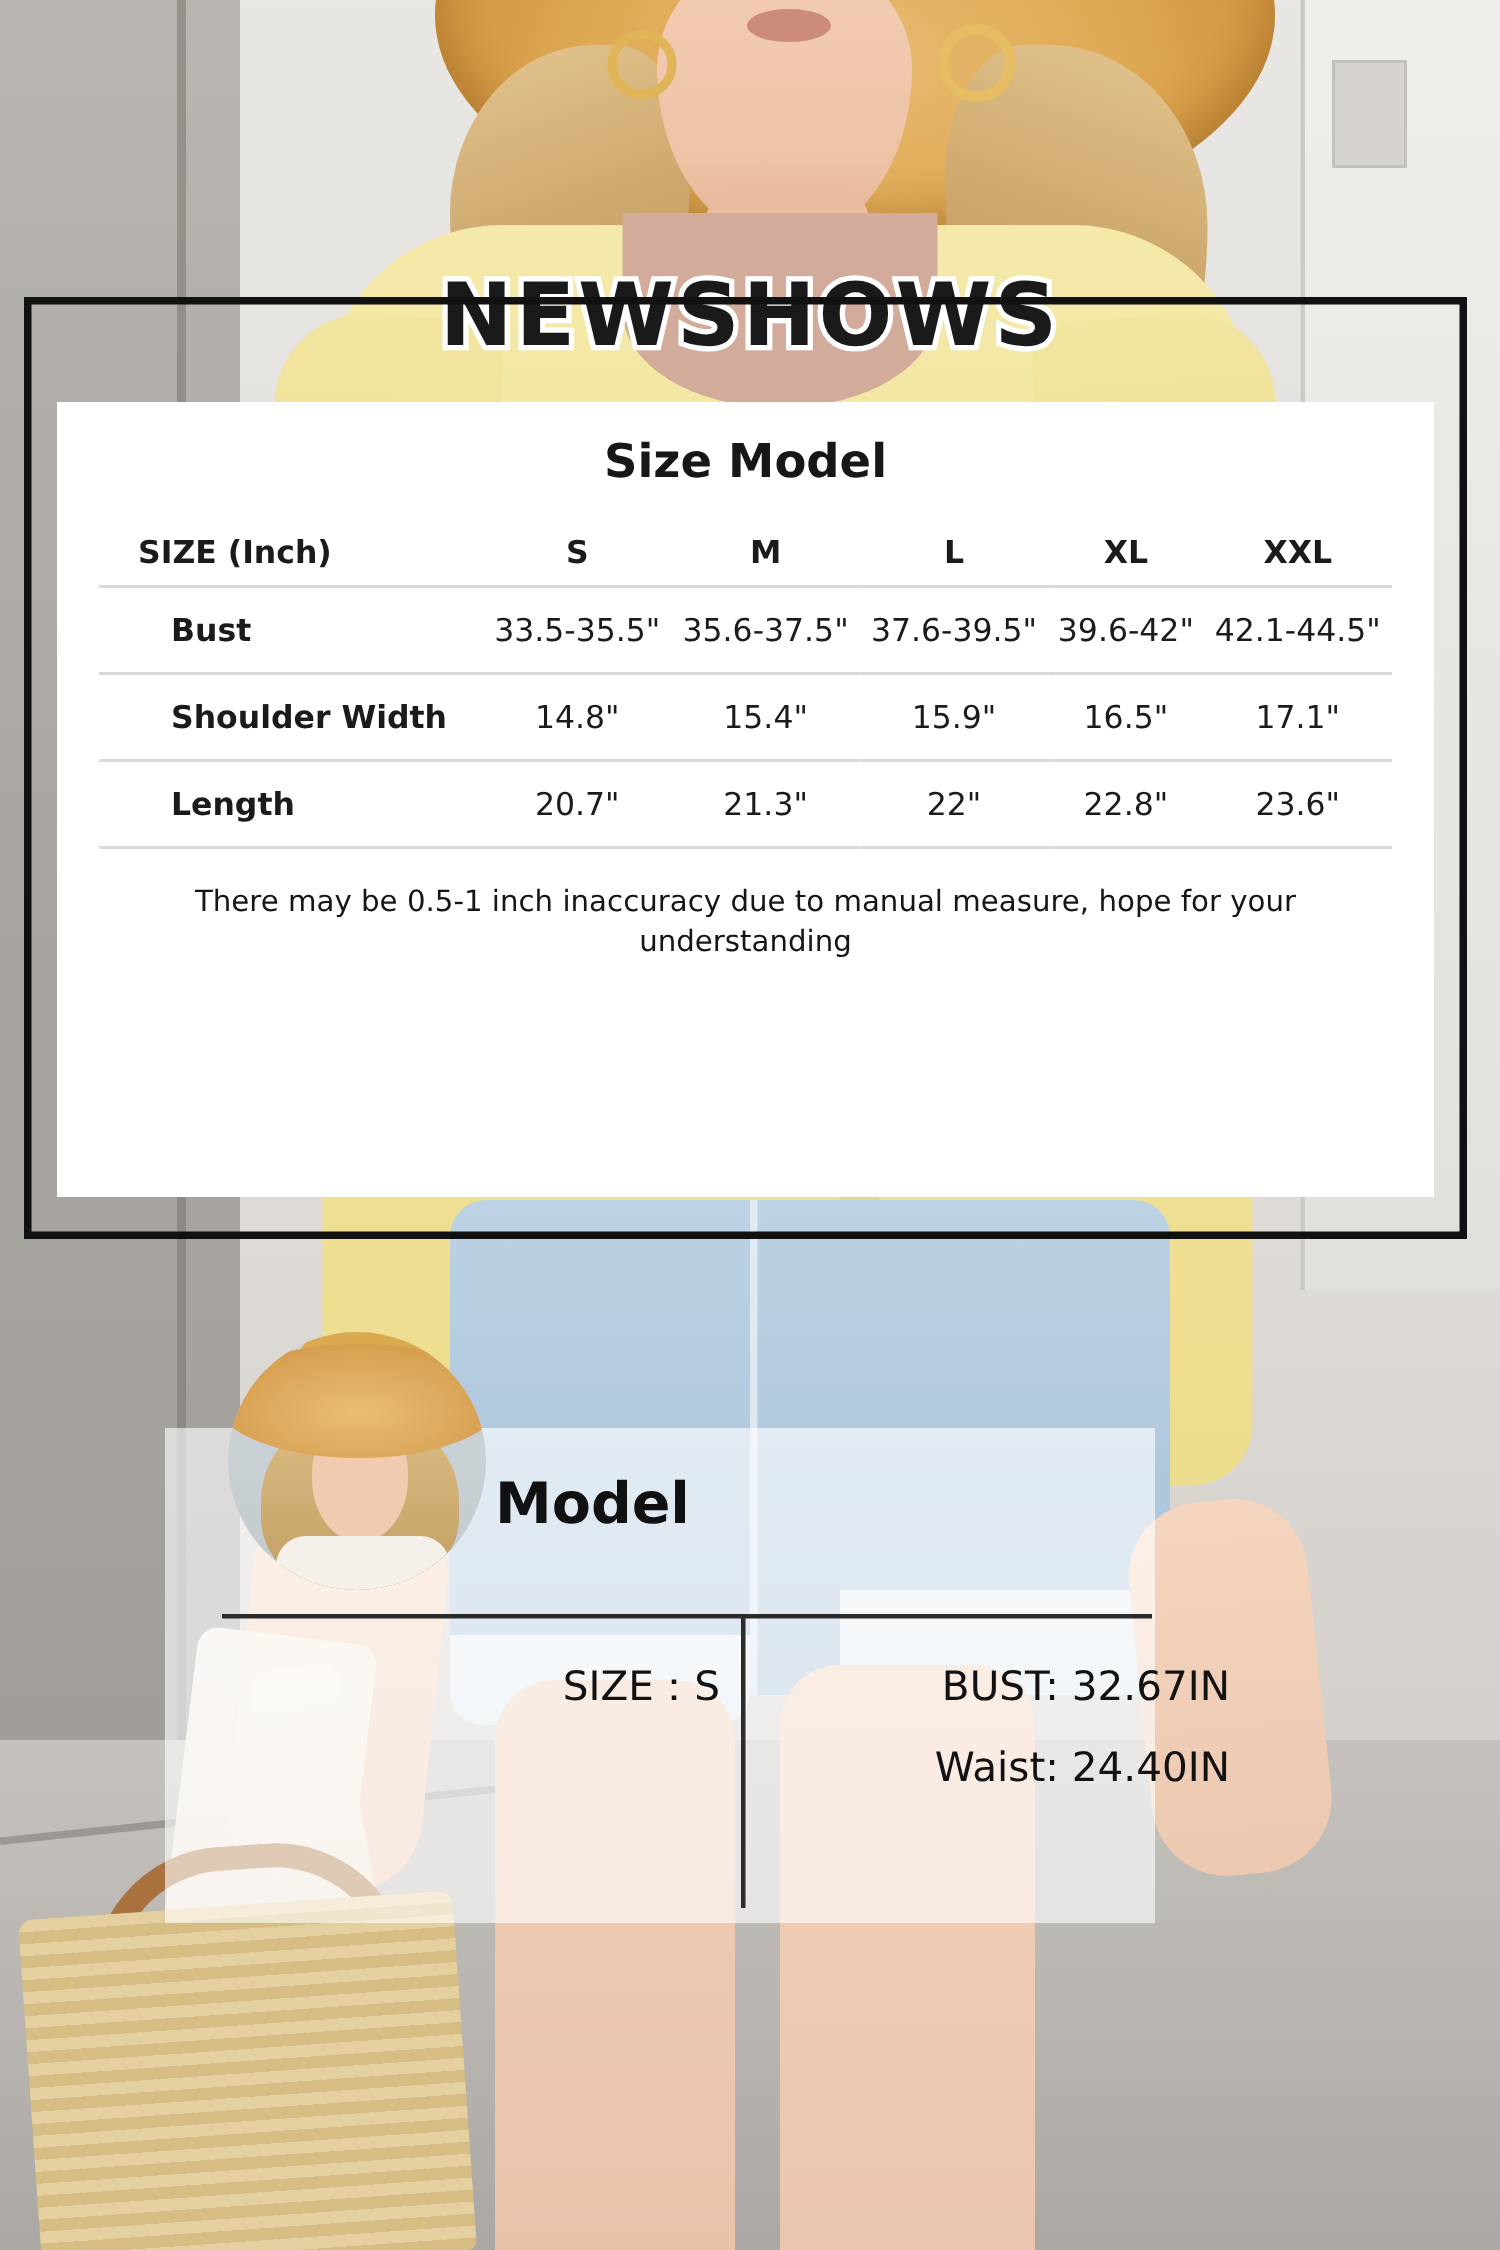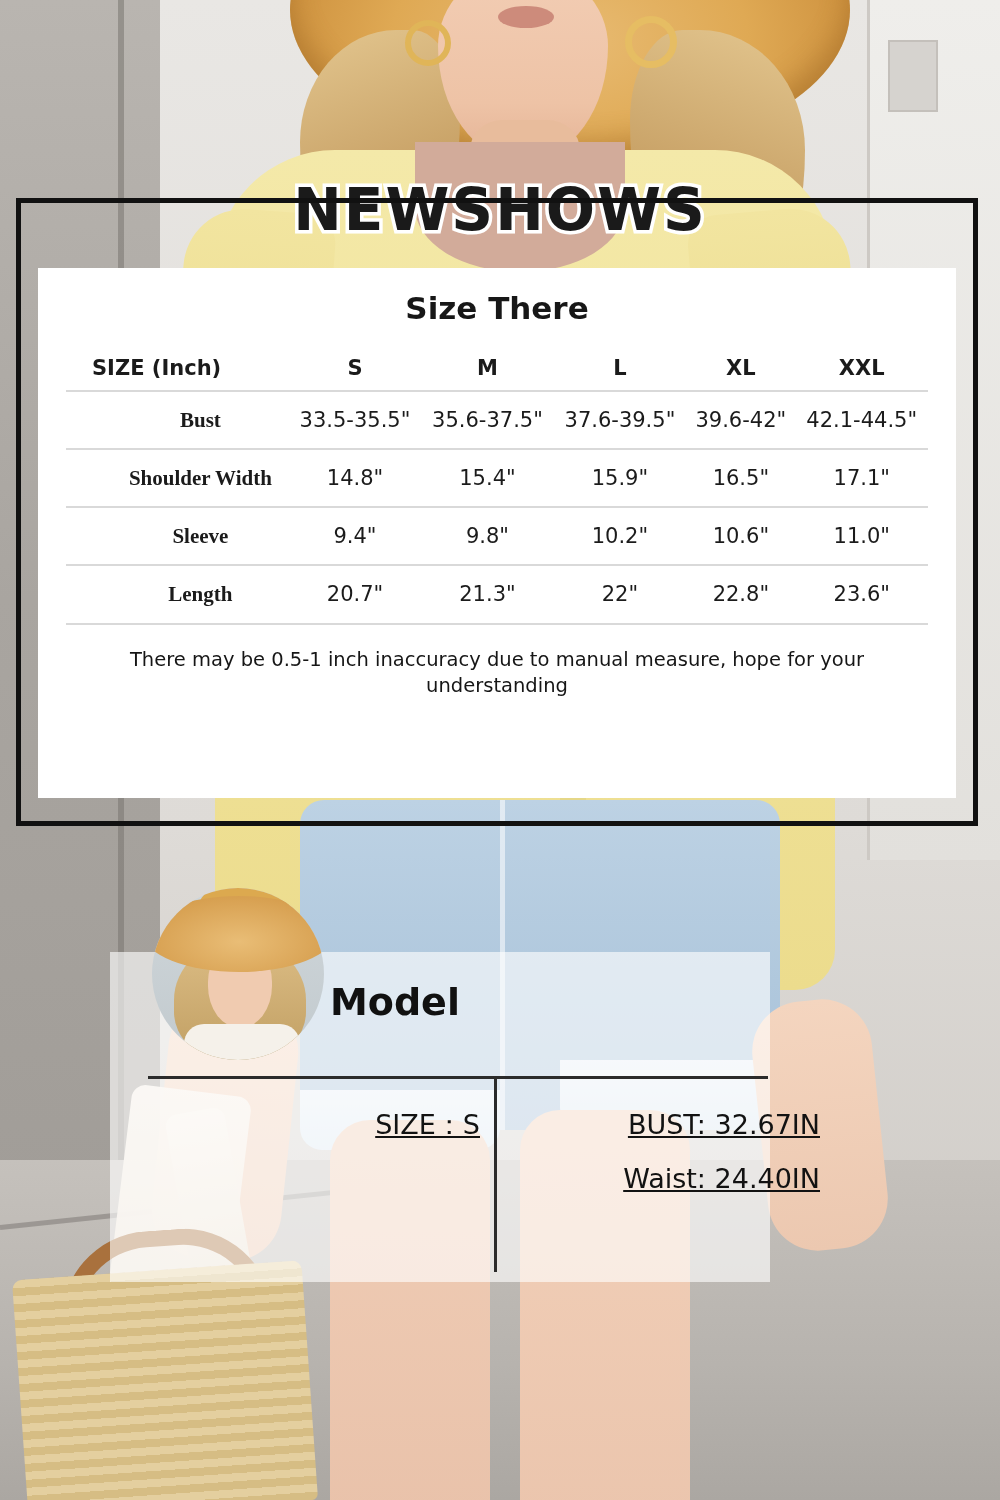--- a/index.html
+++ b/index.html
@@ -321,26 +321,25 @@
   table.sizes thead th {
     font-weight: 700;
     font-size: 21px;
     padding-bottom: 10px;
   }
   table.sizes thead th.rowhead {
     text-align: left;
     padding-left: 26px;
   }
   table.sizes tbody td.rowhead {
-    text-align: center;
+    text-align: left;
     font-weight: 700;
     padding-left: 48px;
     font-size: 21px;
     line-height: 1.15;
-    font-family: Liberation Serif, serif;
   }
   table.sizes tbody tr {
     border-top: 2px solid #d9d9d9;
   }
   table.sizes tbody tr:last-child {
     border-bottom: 2px solid #d9d9d9;
   }
   .note {
     text-align: center;
     font-size: 19.5px;
@@ -423,21 +422,21 @@
   }
   .model-col-right {
     position: absolute;
     left: 520px; top: 1098px;
     width: 300px;
     text-align: right;
     font-size: 27px;
     color: #121212;
     line-height: 2.0;
   }
-  .model-col-left div, .model-col-right div { white-space: nowrap; text-decoration: underline; }
+  .model-col-left div, .model-col-right div { white-space: nowrap; }
 </style>
 </head>
 <body>
 
 <div class="page">
 
   <div class="photo">
     <div class="wall-left"></div>
     <div class="wall-right-panel"></div>
     <div class="ground"></div>
@@ -480,21 +479,21 @@
     <div class="ribbon2"></div>
     <div class="bag-handle"></div>
     <div class="bag"></div>
   </div>
 
   <div class="brand">NEWSHOWS</div>
 
   <div class="frame"></div>
 
   <div class="size-card">
-    <div class="size-title">Size There</div>
+    <div class="size-title">Size Model</div>
 
     <table class="sizes">
       <thead>
         <tr>
           <th class="rowhead">SIZE (Inch)</th>
           <th>S</th>
           <th>M</th>
           <th>L</th>
           <th>XL</th>
           <th>XXL</th>
@@ -511,28 +510,20 @@
         </tr>
         <tr>
           <td class="rowhead">Shoulder Width</td>
           <td>14.8"</td>
           <td>15.4"</td>
           <td>15.9"</td>
           <td>16.5"</td>
           <td>17.1"</td>
         </tr>
         <tr>
-          <td class="rowhead">Sleeve</td>
-          <td>9.4"</td>
-          <td>9.8"</td>
-          <td>10.2"</td>
-          <td>10.6"</td>
-          <td>11.0"</td>
-        </tr>
-        <tr>
           <td class="rowhead">Length</td>
           <td>20.7"</td>
           <td>21.3"</td>
           <td>22"</td>
           <td>22.8"</td>
           <td>23.6"</td>
         </tr>
       </tbody>
     </table>
 

